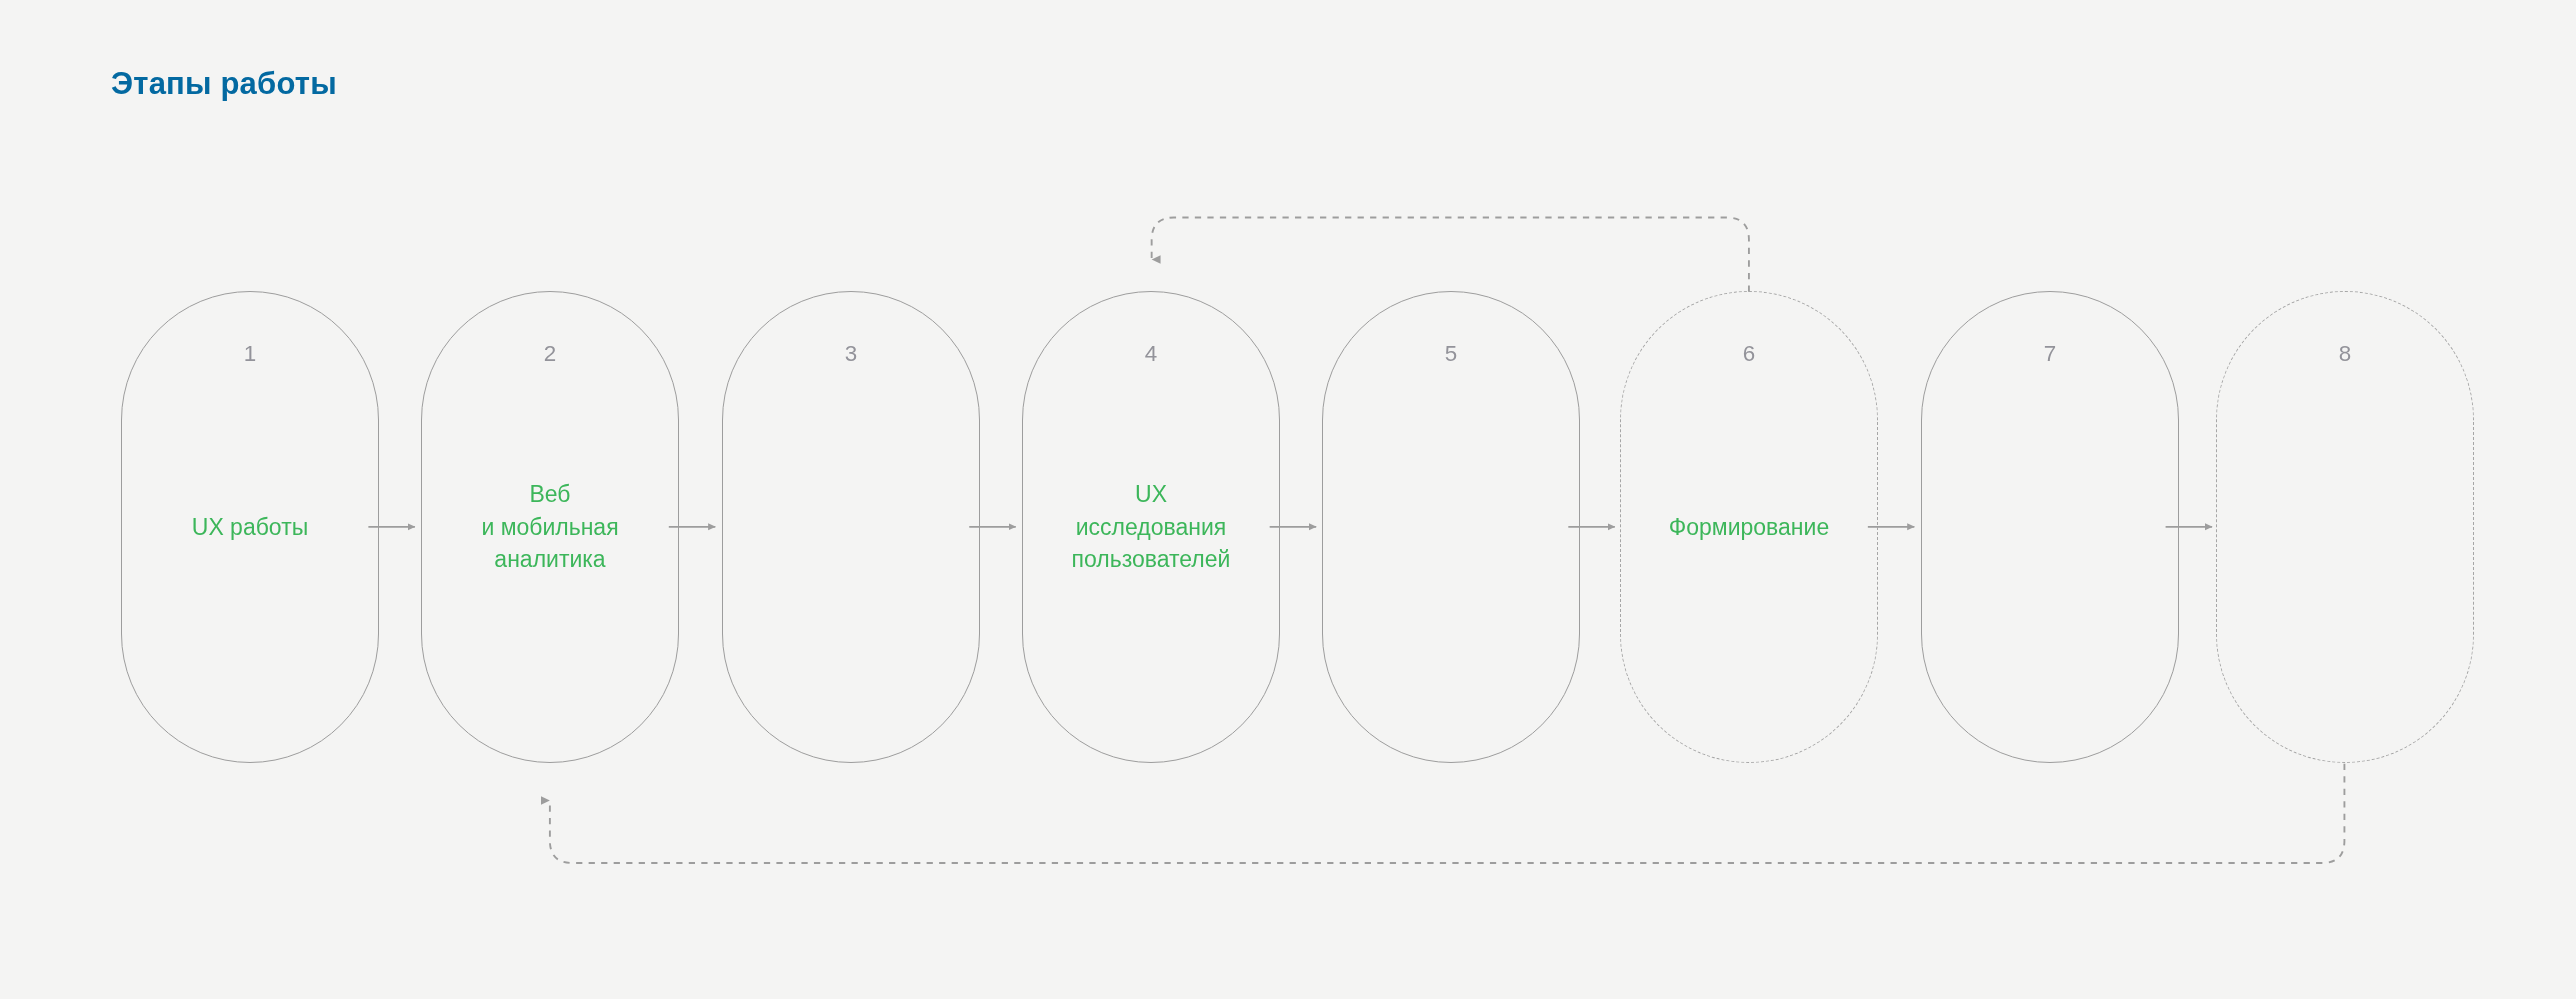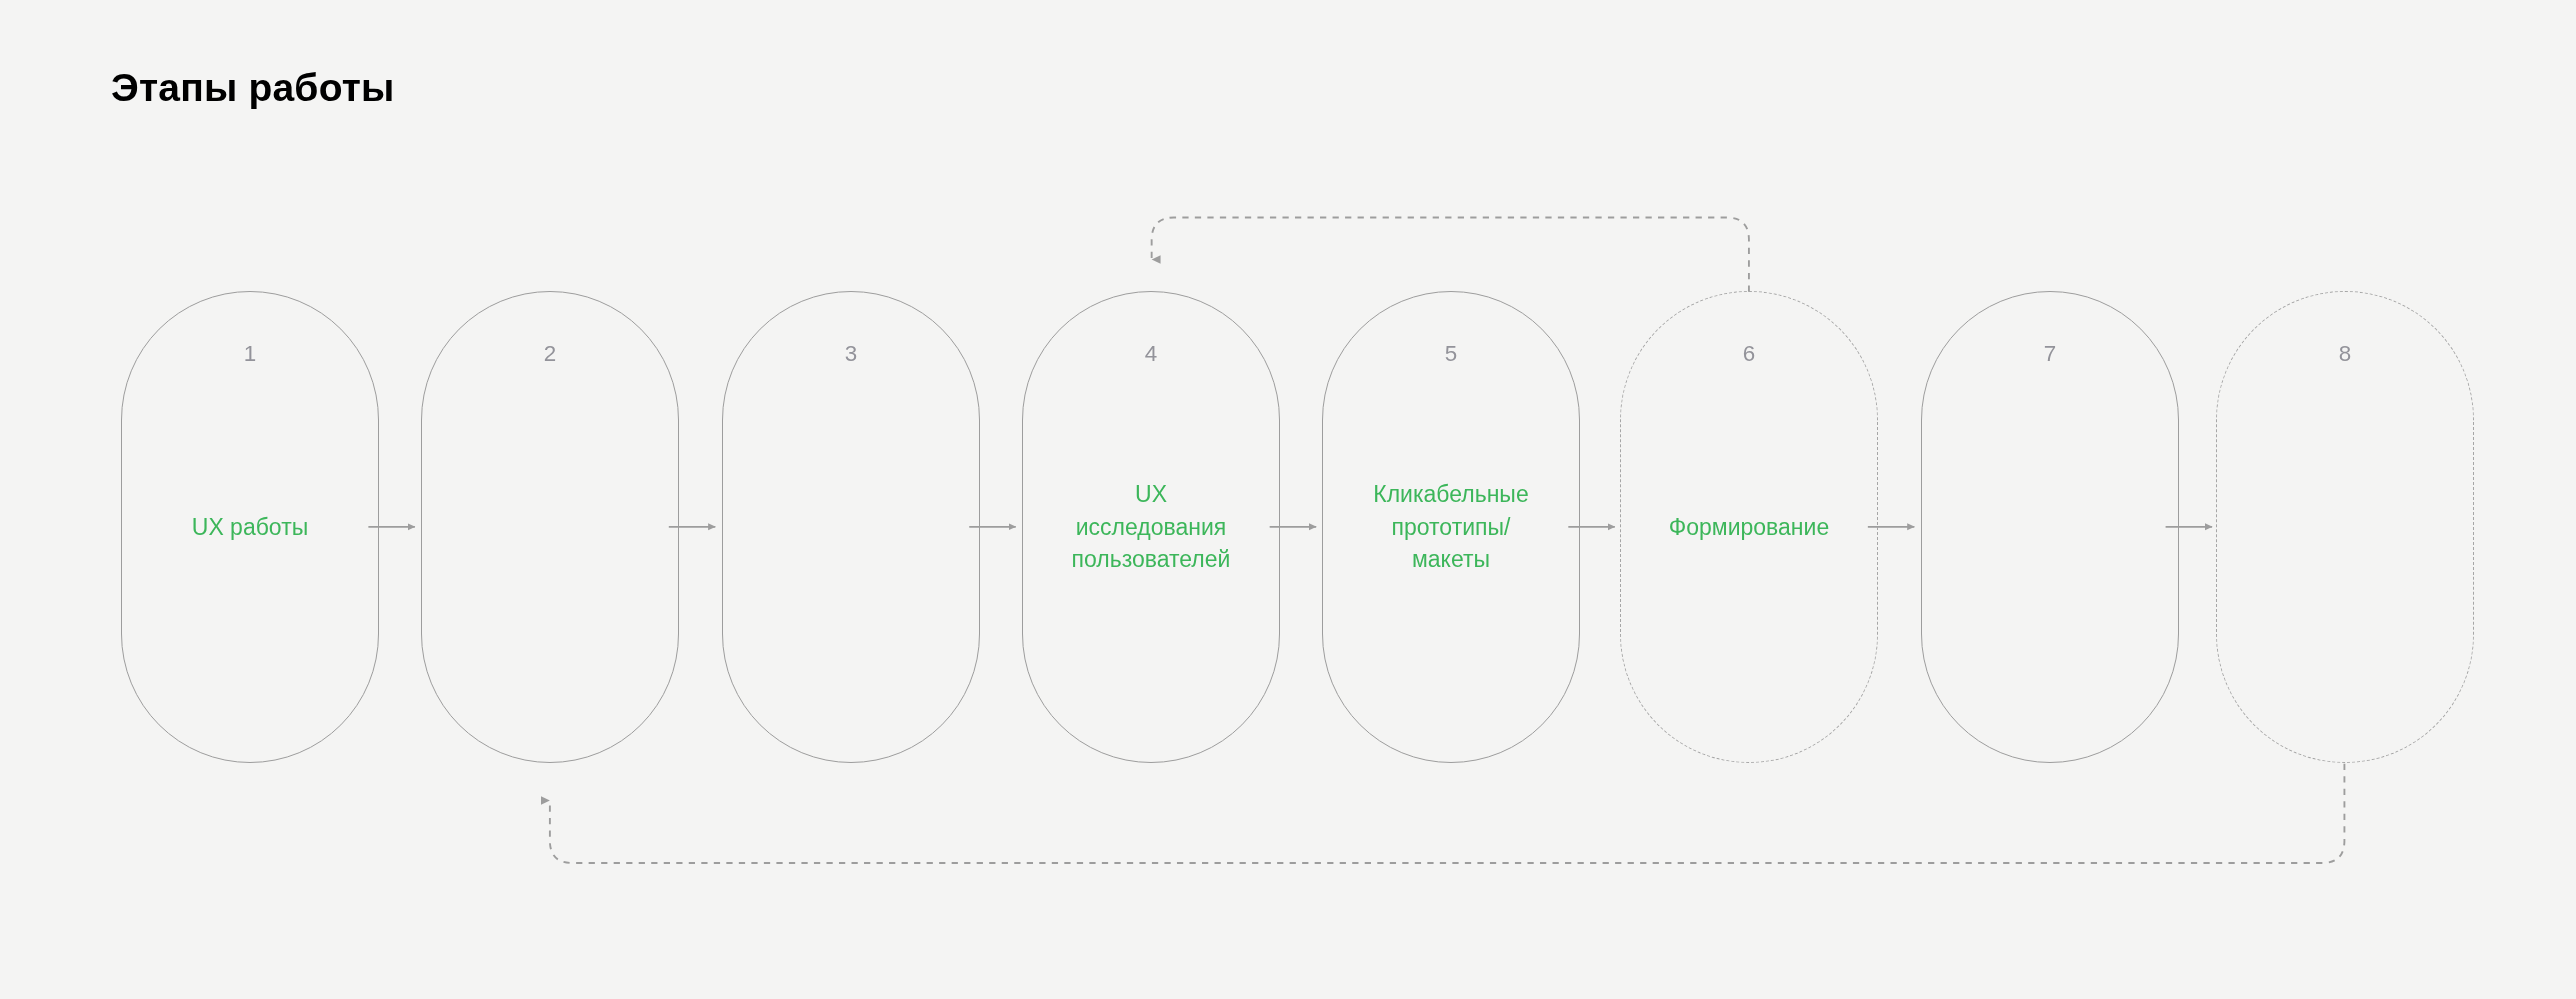--- a/index.html
+++ b/index.html
@@ -12,23 +12,23 @@
     background: #f4f4f3;
     font-family: "Liberation Sans", "DejaVu Sans", sans-serif;
     overflow: hidden;
     position: relative;
   }
 
   #page-title {
     position: absolute;
     left: 111px;
     top: 66px;
-    font-size: 39px;
+    font-size: 31px;
     font-weight: bold;
-    color: #000000;
+    color: #0369a1;
     letter-spacing: 0.2px;
     white-space: nowrap;
   }
 
   
   #flow-canvas {
     position: absolute;
     left: 0;
     top: 0;
     width: 2576px;
@@ -120,38 +120,38 @@
   <path d="M 2622,854 L 2622,940 Q 2622,965 2597,965 L 640,965 Q 615,965 615,940 L 615,895" fill="none" stroke="#9d9d9d" stroke-width="2.1" stroke-dasharray="7 7" marker-end="url(#arrow-up)" transform="rotate(0)"></path>
 </svg>
 
 <div class="stage-card card-1">
   <div class="stage-number">1</div>
   <div class="stage-label">UX работы</div>
 </div>
 
 <div class="stage-card card-2">
   <div class="stage-number">2</div>
+  <div class="stage-label">Веб
+и мобильная
+аналитика</div>
 </div>
 
 <div class="stage-card card-3">
   <div class="stage-number">3</div>
 </div>
 
 <div class="stage-card card-4">
   <div class="stage-number">4</div>
   <div class="stage-label">UX
 исследования
 пользователей</div>
 </div>
 
 <div class="stage-card card-5">
   <div class="stage-number">5</div>
-  <div class="stage-label">Кликабельные
-прототипы/
-макеты</div>
 </div>
 
 <div class="stage-card card-6 dashed">
   <div class="stage-number">6</div>
   <div class="stage-label">Формирование</div>
 </div>
 
 <div class="stage-card card-7">
   <div class="stage-number">7</div>
 </div>

